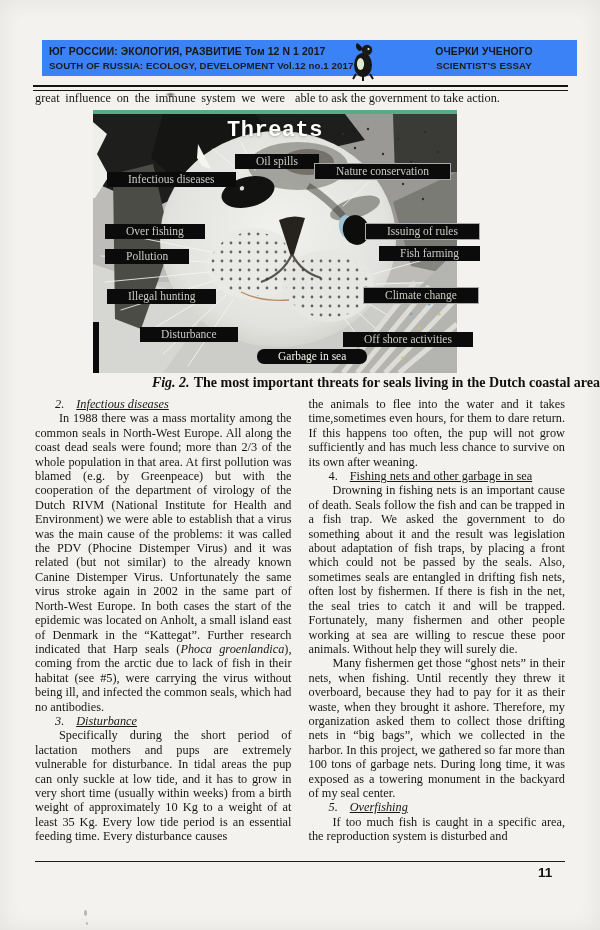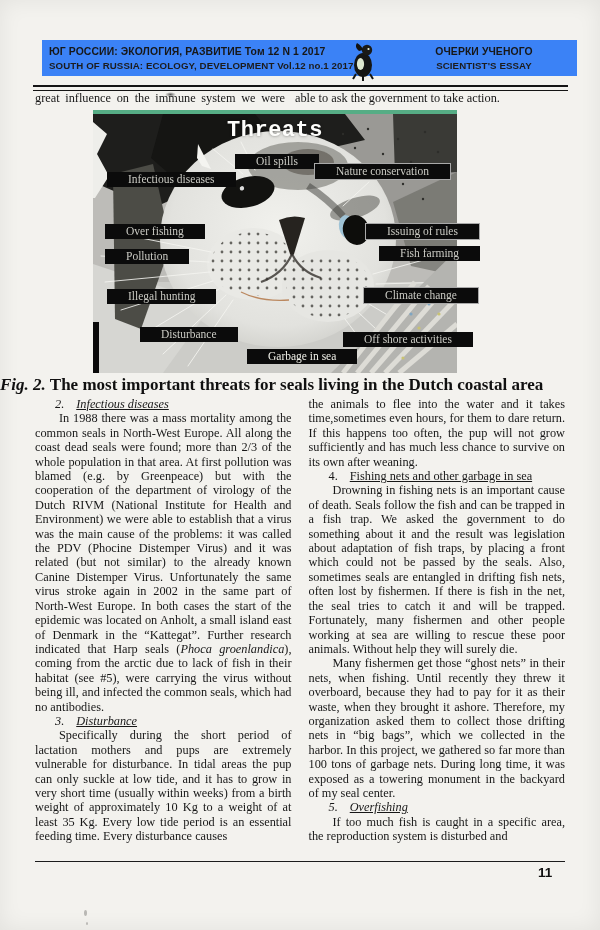--- a/index.html
+++ b/index.html
@@ -26,22 +26,22 @@
   .fig{position:absolute;left:93px;top:110px;width:364px;height:263px;}
   .fig-bar{position:absolute;left:0;top:0;width:100%;height:4px;background:#56ad85;}
   .fig svg{position:absolute;left:0;top:4px;width:364px;height:259px;display:block;}
   .fig-title{position:absolute;left:0;top:8px;width:100%;text-align:center;
              font-family:Liberation Mono, monospace;font-weight:bold;font-size:22px;
              color:#fdfdfb;letter-spacing:.5px;text-shadow:0 0 3px rgba(0,0,0,.45);}
   .thr{position:absolute;background:#0b0b0b;color:#cbcbc4;font-size:11.5px;line-height:13px;
        padding:1px 21px;white-space:nowrap;}
   .thr.bordered{border:1px solid rgba(255,255,255,.65);}
   .thr.bright{color:#f2f2ea;}
-  .caption{position:absolute;left:0;top:375px;width:600px;text-align:left;
-           font-size:17px;font-weight:bold;color:#101010;}
+  .caption{position:absolute;left:0;top:375px;width:600px;text-align:right;
+           font-size:14px;font-weight:bold;color:#101010;}
   .caption .figlab{font-style:italic;margin-right:4px;}
   
   .cols{position:absolute;left:35px;top:397px;width:530px;display:flex;gap:17px;
         font-size:12.3px;line-height:14.4px;}
   .col{width:260px;text-align:justify;}
   .col p{margin:0;}
   .col p.indent{text-indent:24px;}
   .heading{padding-left:20px;}
   .h-num{margin-right:12px;}
   .h-title{text-decoration:underline;}
@@ -194,21 +194,21 @@
     <div class="thr bordered" style="left:221px;top:53px;">Nature conservation</div>
     <div class="thr" style="left:14px;top:62px;">Infectious diseases</div>
     <div class="thr bordered" style="left:272px;top:89px;margin-top:24px;">Issuing of rules</div>
     <div class="thr" style="left:12px;top:114px;">Over fishing</div>
     <div class="thr" style="left:12px;top:139px;">Pollution</div>
     <div class="thr" style="left:286px;top:136px;">Fish farming</div>
     <div class="thr" style="left:14px;top:179px;">Illegal hunting</div>
     <div class="thr bordered" style="left:270px;top:177px;">Climate change</div>
     <div class="thr" style="left:47px;top:217px;">Disturbance</div>
     <div class="thr" style="left:250px;top:222px;">Off shore activities</div>
-    <div class="thr bright" style="left:154px;top:239px;">Garbage in sea</div>
+    <div class="thr bright" style="left:164px;top:239px;border-radius:7px;">Garbage in sea</div>
   </div>
 
   <div class="caption">
     <span class="figlab">Fig. 2.</span><span>The most important threats for seals living in the Dutch coastal area</span>
   </div>
 
   <div class="cols">
     <div class="col">
       <p class="heading it"><span class="h-num">2.</span><span class="h-title">Infectious diseases</span></p>
       <p class="indent"><span>In 1988 there was a mass mortality among the common seals in North-West Europe. All along the coast dead seals were found; more than 2/3 of the whole population in that area. At first pollution was blamed (e.g. by Greenpeace) but with the cooperation of the department of virology of the Dutch RIVM (National Institute for Health and Environment) we were able to establish that a virus was the main cause of the problems: it was called the PDV (Phocine Distemper Virus) and it was related (but not similar) to the already known Canine Distemper Virus. Unfortunately the same virus stroke again in 2002 in the same part of North-West Europe. In both cases the start of the epidemic was located on Anholt, a small island east of Denmark in the “Kattegat”. Further research indicated that Harp seals (</span><span class="it">Phoca groenlandica</span><span>), coming from the arctic due to lack of fish in their habitat (see #5), were carrying the virus without being ill, and infected the common seals, which had no antibodies.</span></p>

